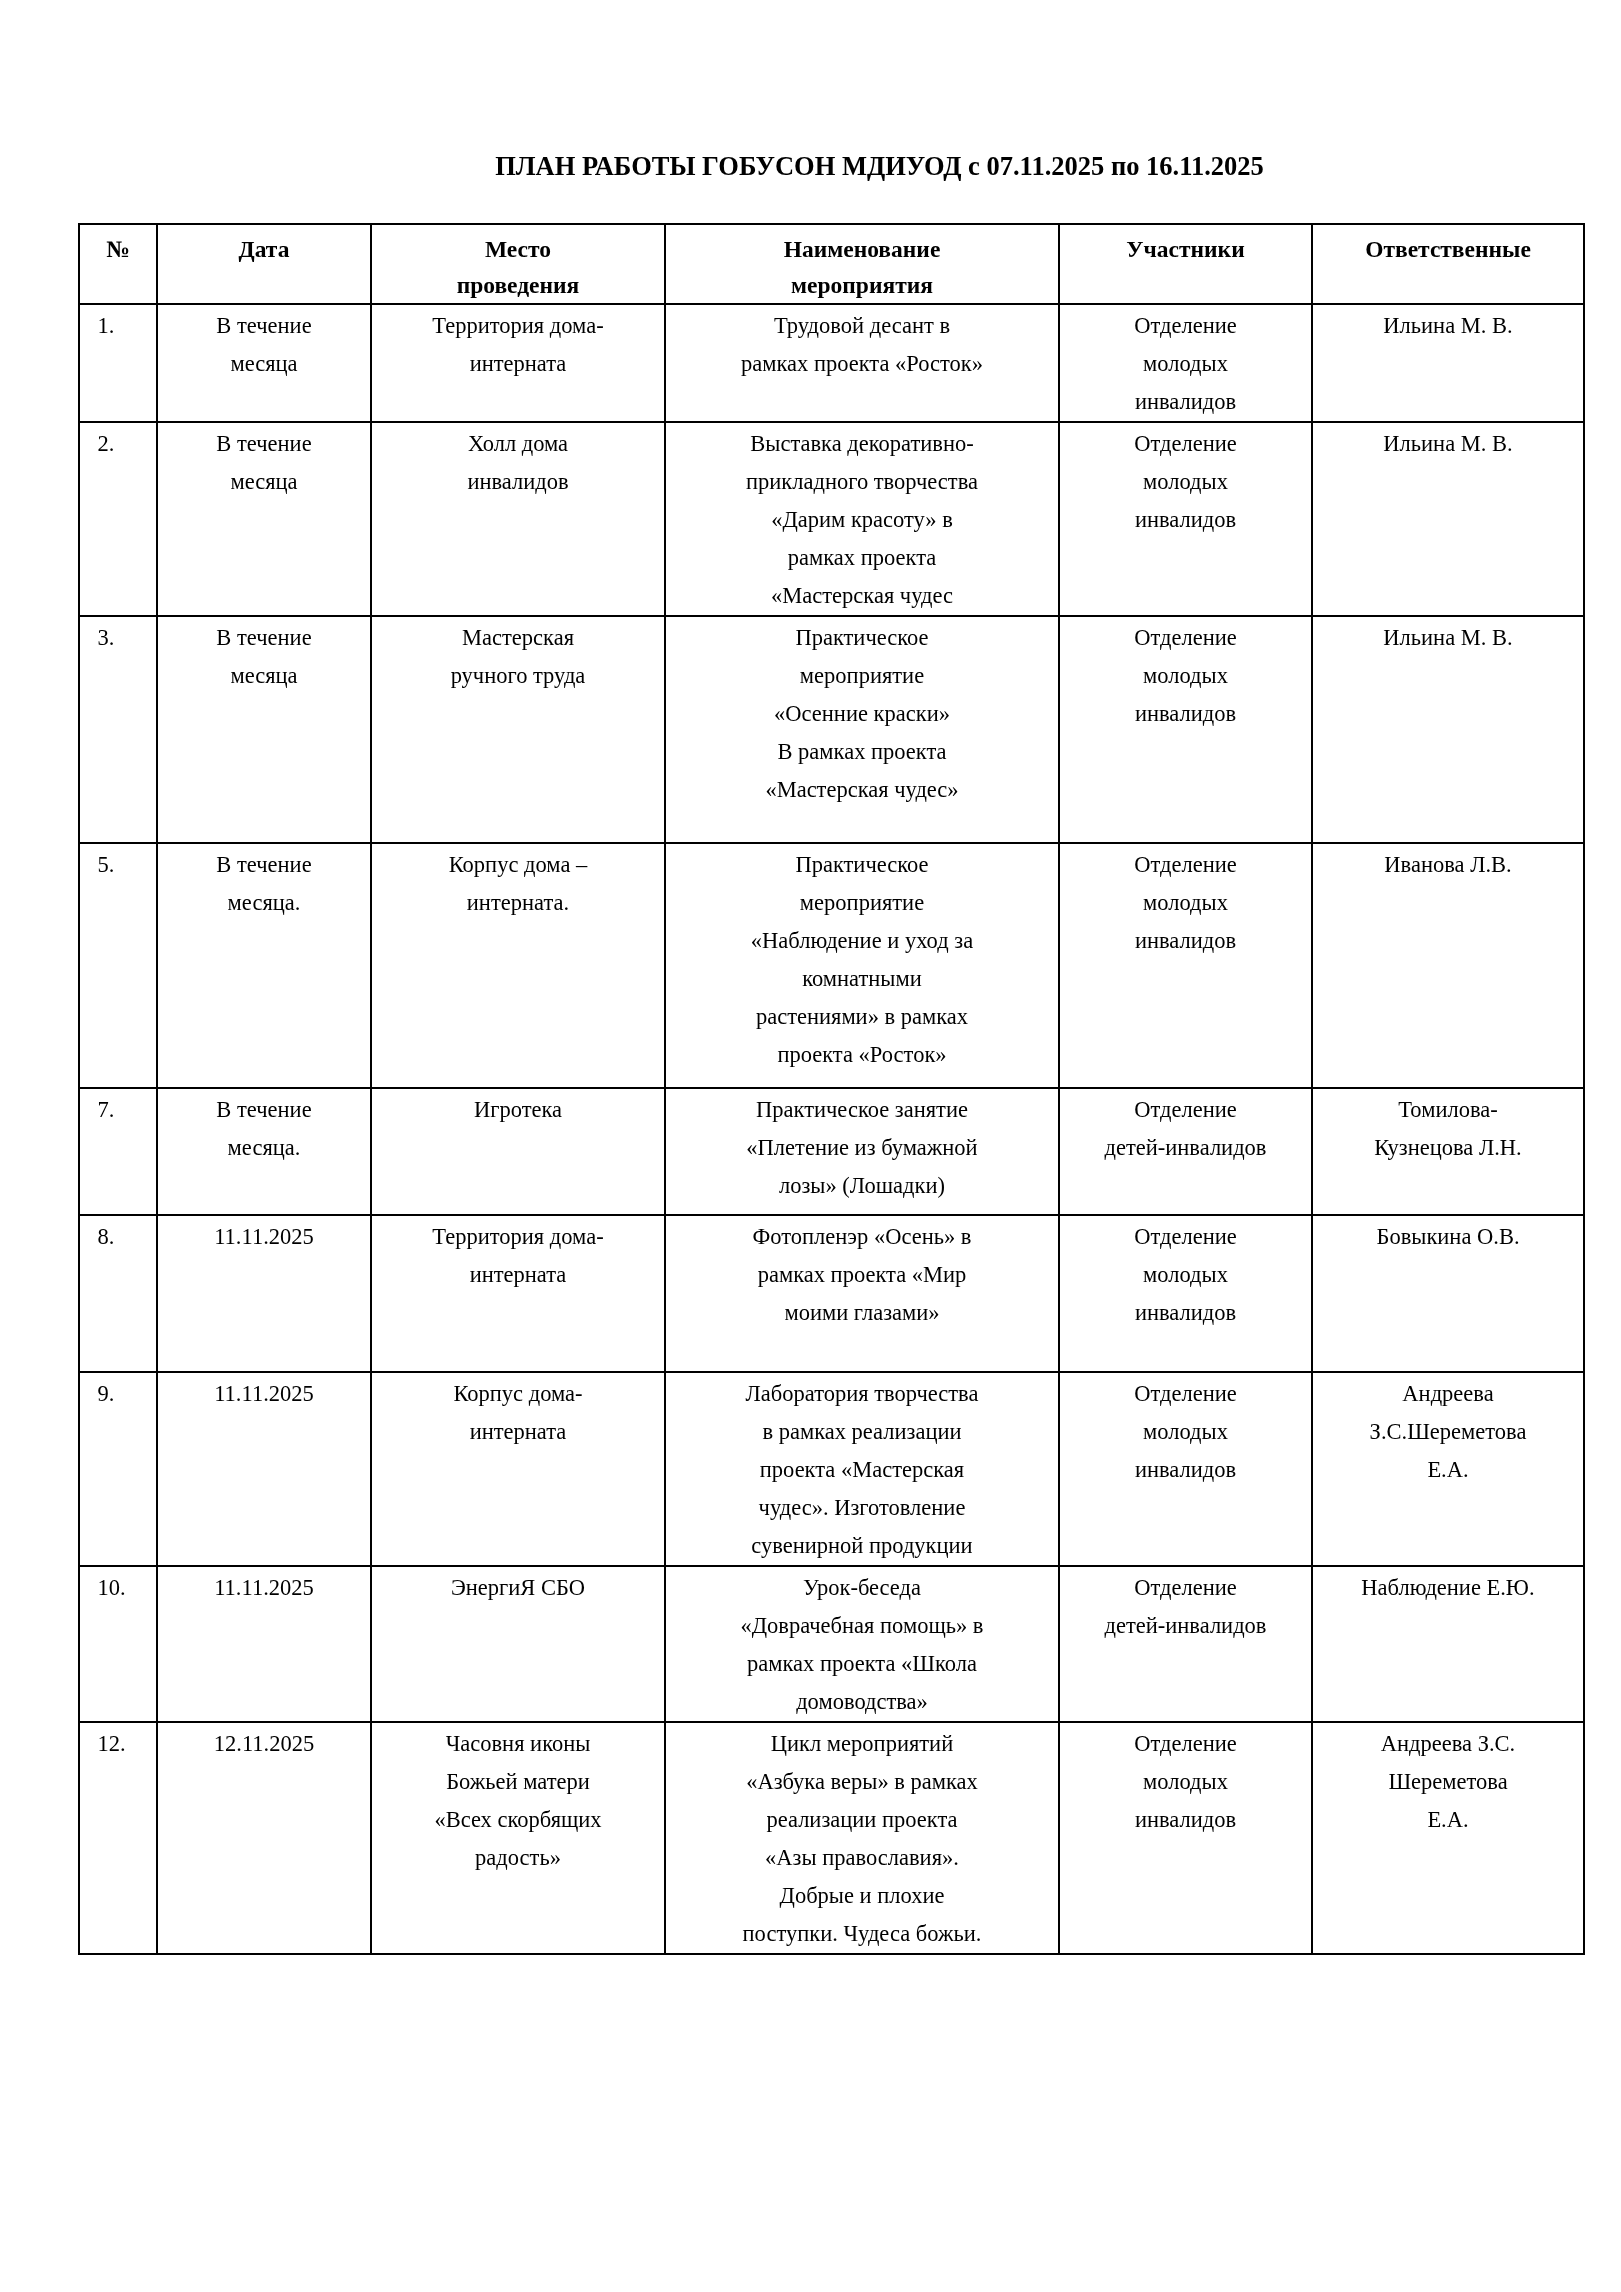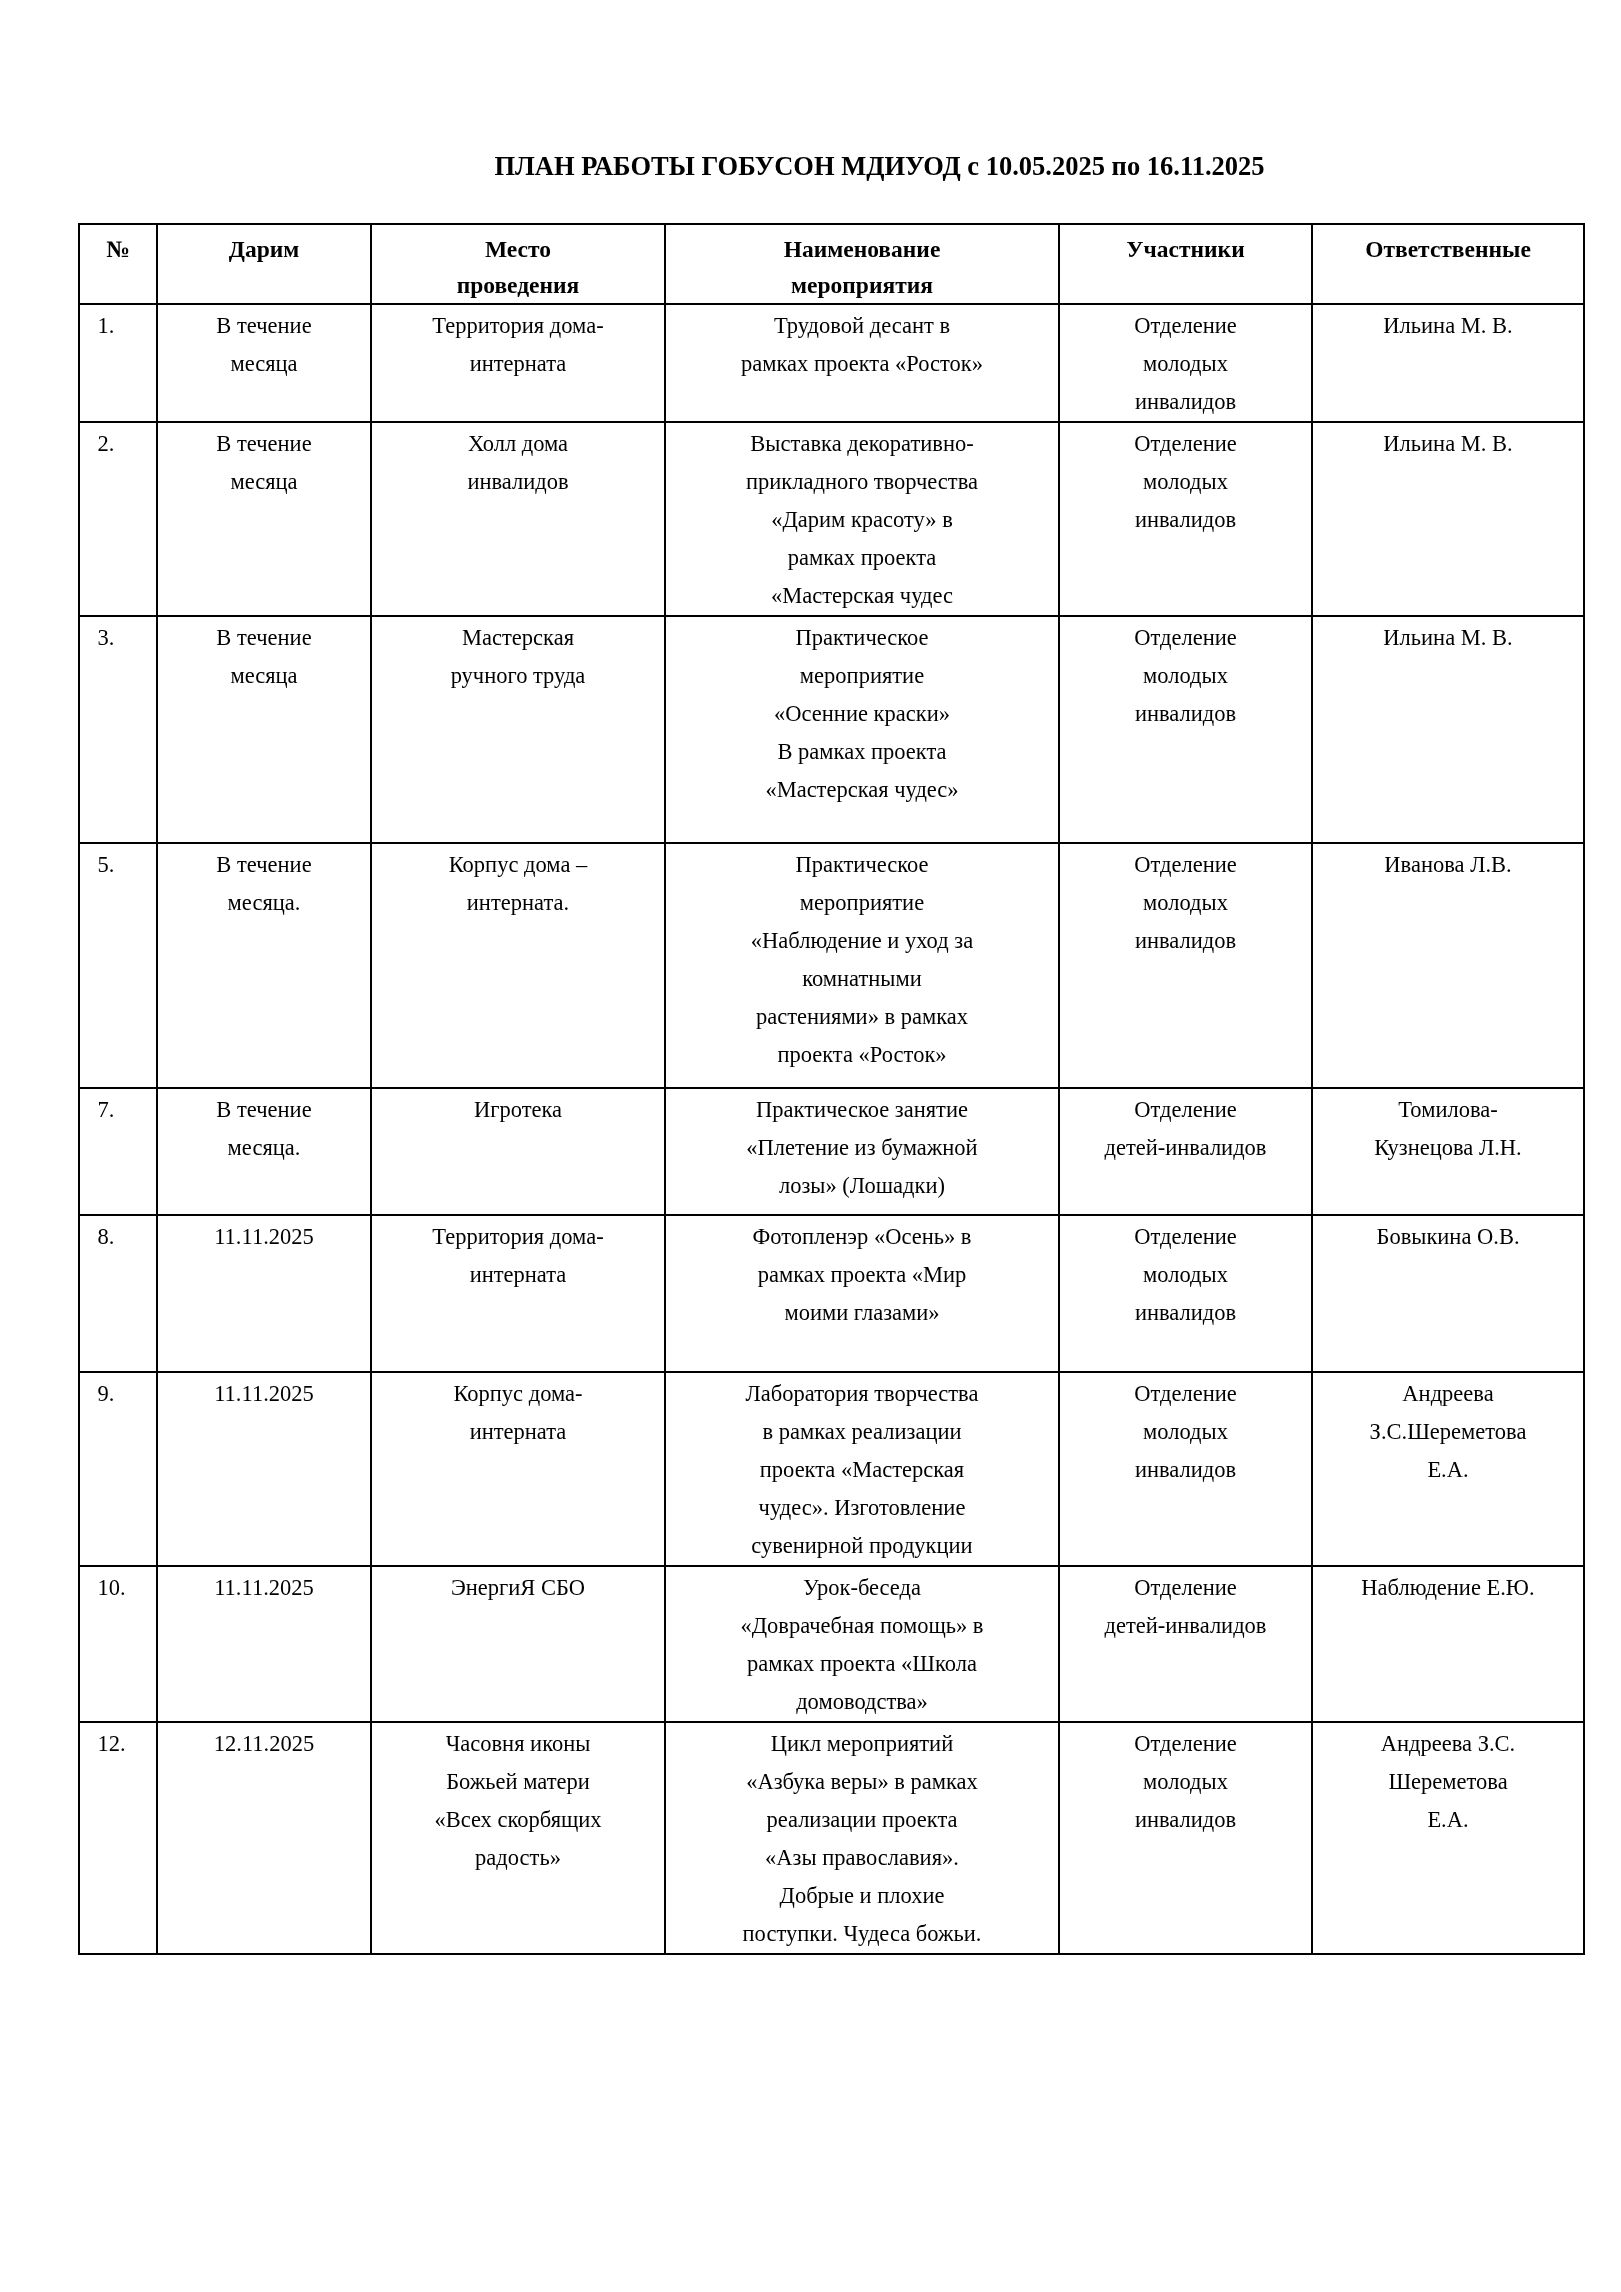--- a/index.html
+++ b/index.html
@@ -59,36 +59,36 @@
   .plan td.num {
     text-align: left;
     padding-left: 17.6px;
   }
 </style>
 </head>
 <body>
 
 <div class="page">
 
-  <div class="doc-title">ПЛАН РАБОТЫ ГОБУСОН МДИУОД с 10.05.2025 по 16.11.2025</div>
+  <div class="doc-title">ПЛАН РАБОТЫ ГОБУСОН МДИУОД с 07.11.2025 по 16.11.2025</div>
 
   <table class="plan">
     <colgroup>
       <col style="width:78px">
       <col style="width:214px">
       <col style="width:294px">
       <col style="width:394px">
       <col style="width:253px">
       <col style="width:272px">
     </colgroup>
 
     <tbody>
         <tr style="height:74px">
       <th>№</th>
-      <th>Дарим</th>
+      <th>Дата</th>
       <th>Место
 проведения</th>
       <th>Наименование
 мероприятия</th>
       <th>Участники</th>
       <th>Ответственные</th>
     </tr>
 
     <tr style="height:116px">
       <td class="num">1.</td>

